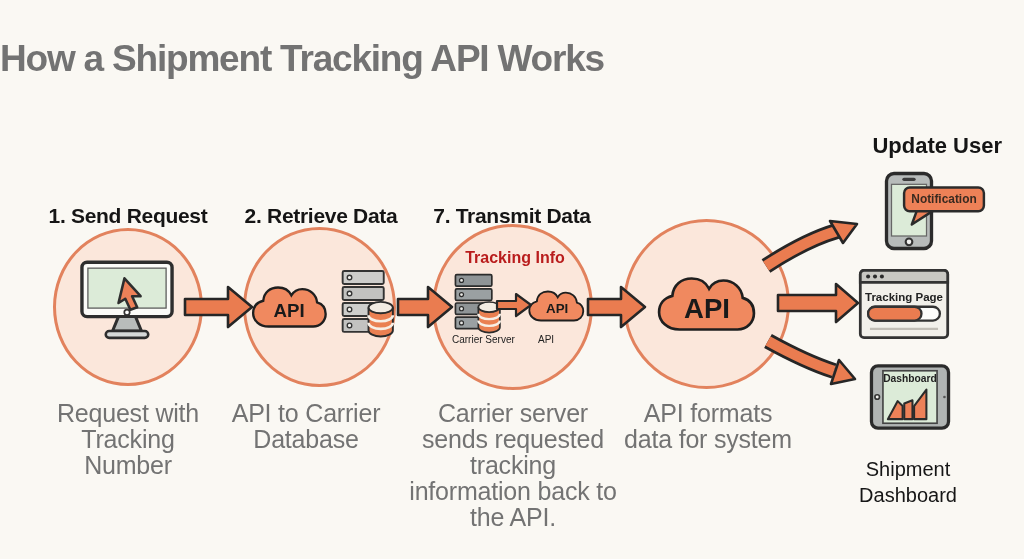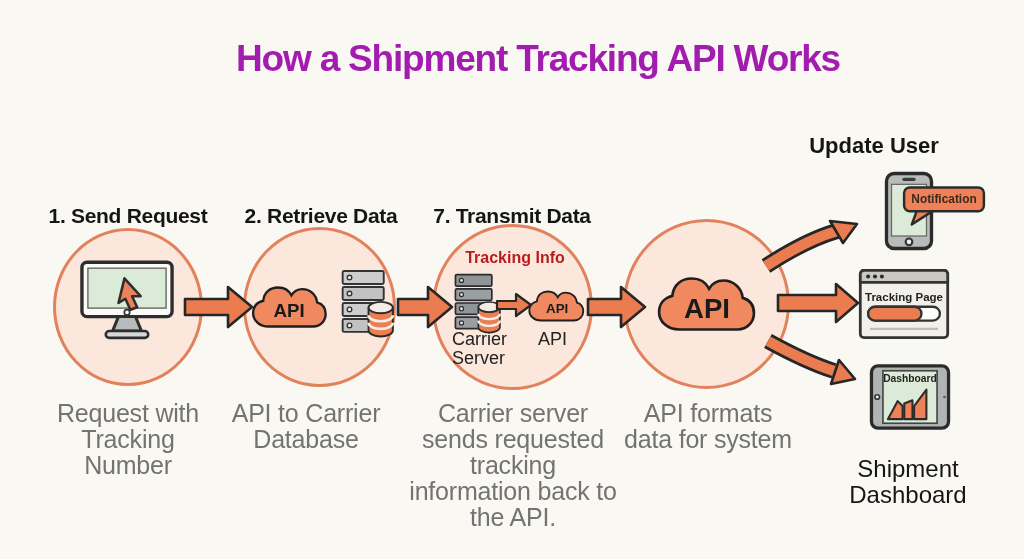--- a/index.html
+++ b/index.html
@@ -1,29 +1,29 @@
 <!DOCTYPE html>
 <html><head>
 <meta charset="utf-8">
 <style>
   html,body{margin:0;padding:0;}
   body{font-family:"Liberation Sans",sans-serif;background:#faf8f3;}
   #canvas{position:relative;width:1024px;height:559px;background:#faf8f3;overflow:hidden;}
   .abs{position:absolute;}
-  .title{width:840px;top:38px;left:0;text-align:right;font-size:37px;font-weight:800;
-         letter-spacing:-1.2px;color:#a21caf;}
+  .title{width:840px;top:38px;left:0;text-align:left;font-size:37px;font-weight:800;
+         letter-spacing:-1.2px;color:#737373;}
   .step-heading{font-size:21px;font-weight:800;color:#151515;text-align:center;letter-spacing:-0.3px;margin-top:25px;}
   .caption{font-size:25px;color:#737373;text-align:center;line-height:26px;letter-spacing:-0.2px;}
   .circle{border-radius:50%;background:#fbe7db;border:3px solid #e2825d;box-sizing:border-box;}
   .inner-label{font-size:16px;font-weight:800;color:#b91c1c;text-align:center;line-height:20px;}
-  .sub-label{font-size:18px;color:#222;line-height:19px;}
+  .sub-label{font-size:10px;color:#222;line-height:19px;}
   svg{display:block;}
   svg text{font-family:"Liberation Sans",sans-serif;}
   #arrow-overlay{position:absolute;left:0;top:0;pointer-events:none;z-index:6;}
-  .dev-caption{font-size:24px;color:#161616;text-align:center;line-height:26px;}
+  .dev-caption{font-size:20px;color:#161616;text-align:center;line-height:26px;}
 </style>
 </head>
 <body>
 
 <div id="canvas">
 
   <div class="abs title">How a Shipment Tracking API Works</div>
 
   <div class="abs step-heading" style="left:28px;top:179px;width:200px;">1. Send Request</div>
   <div class="abs step-heading" style="left:221px;top:179px;width:200px;">2. Retrieve Data</div>
@@ -99,21 +99,21 @@
   <svg class="abs" style="left:655px;top:268px;" width="102" height="72" viewBox="0 0 100 66">
     <path d="M24 58 C12 58 4 50 4 41 C4 33 9 27 17 25 C18 14 26 8 36 8 C44 8 50 12 53 18 C56 13 61 10 67 10 C77 10 85 17 86 27 C93 29 97 34 97 42 C97 51 90 58 81 58 Z" fill="#f0895f" stroke="#1f1f1f" stroke-width="2.6"></path>
     <text x="51" y="47" text-anchor="middle" font-size="27" font-weight="bold" fill="#1a1a1a">API</text>
   </svg>
 
   <div class="abs caption" style="left:43px;top:400px;width:170px;">Request with Tracking Number</div>
   <div class="abs caption" style="left:220px;top:400px;width:172px;">API to Carrier Database</div>
   <div class="abs caption" style="left:407px;top:400px;width:212px;">Carrier server sends requested tracking information back to the API.</div>
   <div class="abs caption" style="left:623px;top:400px;width:170px;">API formats data for system</div>
 
-  <div class="abs" style="left:789px;top:133px;width:170px;text-align:center;font-size:22px;font-weight:800;color:#151515;">Update User</div>
+  <div class="abs" style="left:832px;top:133px;width:170px;text-align:right;font-size:22px;font-weight:800;color:#151515;">Update User</div>
 
   <svg class="abs" style="left:884px;top:170px;" width="50" height="82" viewBox="0 0 60 96">
     <rect x="3" y="3" width="54" height="90" rx="9" fill="#b7bbba" stroke="#2b2b2b" stroke-width="4"></rect>
     <rect x="22" y="8" width="16" height="4" rx="2" fill="#3c3c3c"></rect>
     <rect x="9" y="16" width="42" height="62" fill="#dcebd8" stroke="#666" stroke-width="1.5"></rect>
     <circle cx="30" cy="85" r="4" fill="#f2f2f0" stroke="#333" stroke-width="2.5"></circle>
   </svg>
   <svg class="abs" style="left:902px;top:185px;" width="84" height="44" viewBox="0 0 120 62">
     <polygon points="22,34 48,34 14,56" fill="#ee8157" stroke="#2b2b2b" stroke-width="3.5" stroke-linejoin="round"></polygon>
     <rect x="3" y="3" width="114" height="34" rx="8" fill="#ee8157" stroke="#2b2b2b" stroke-width="3.5"></rect>

